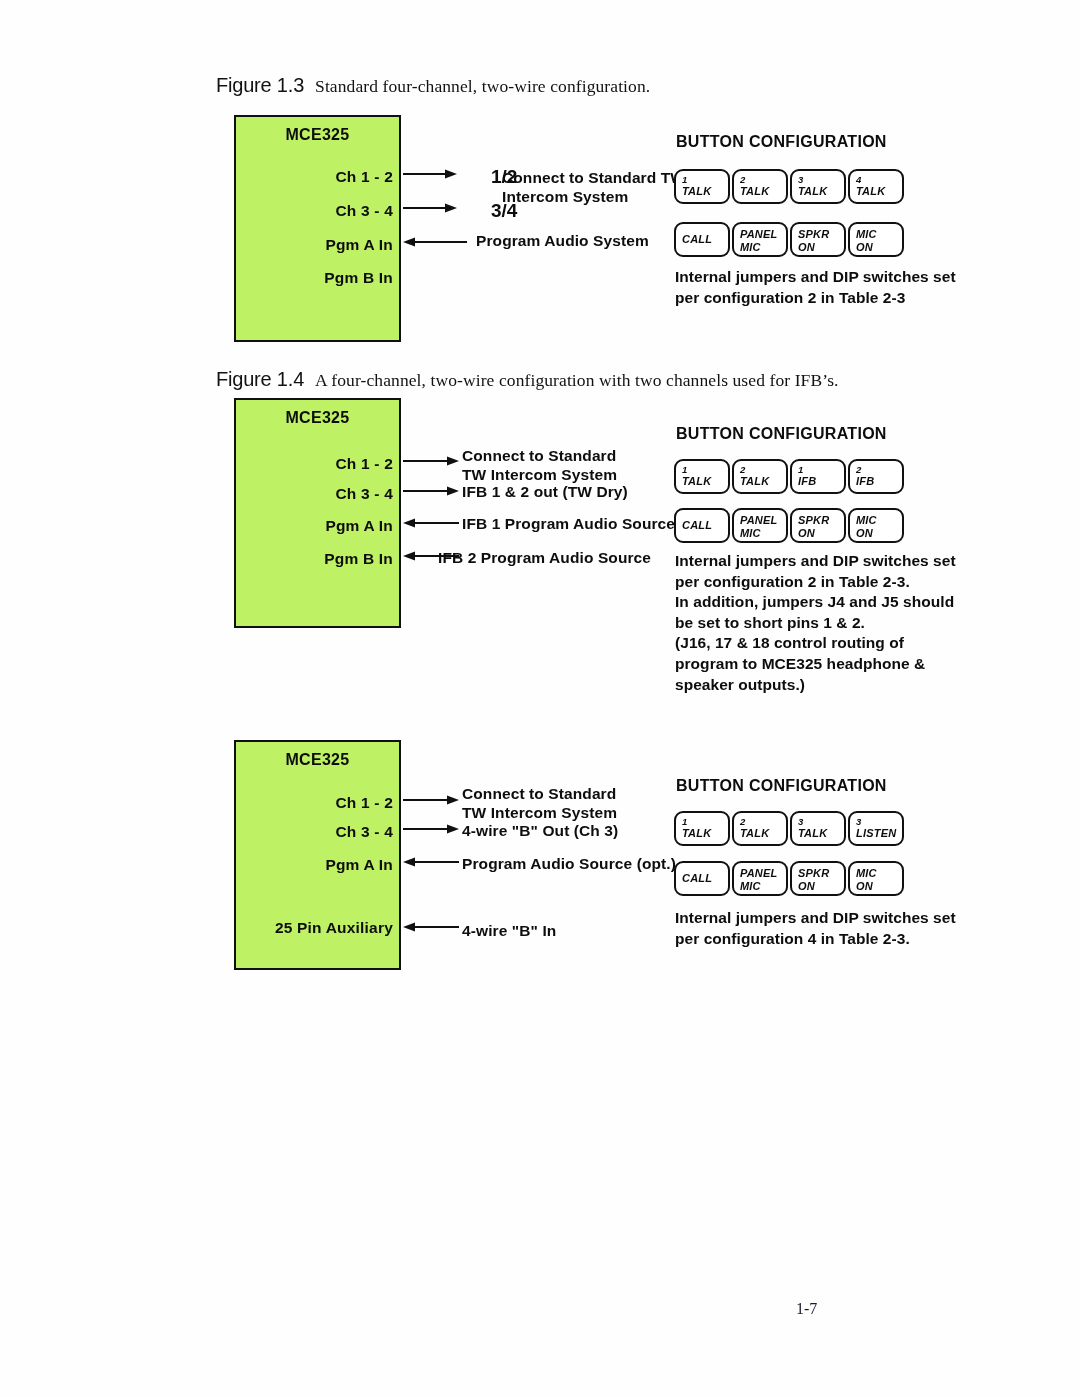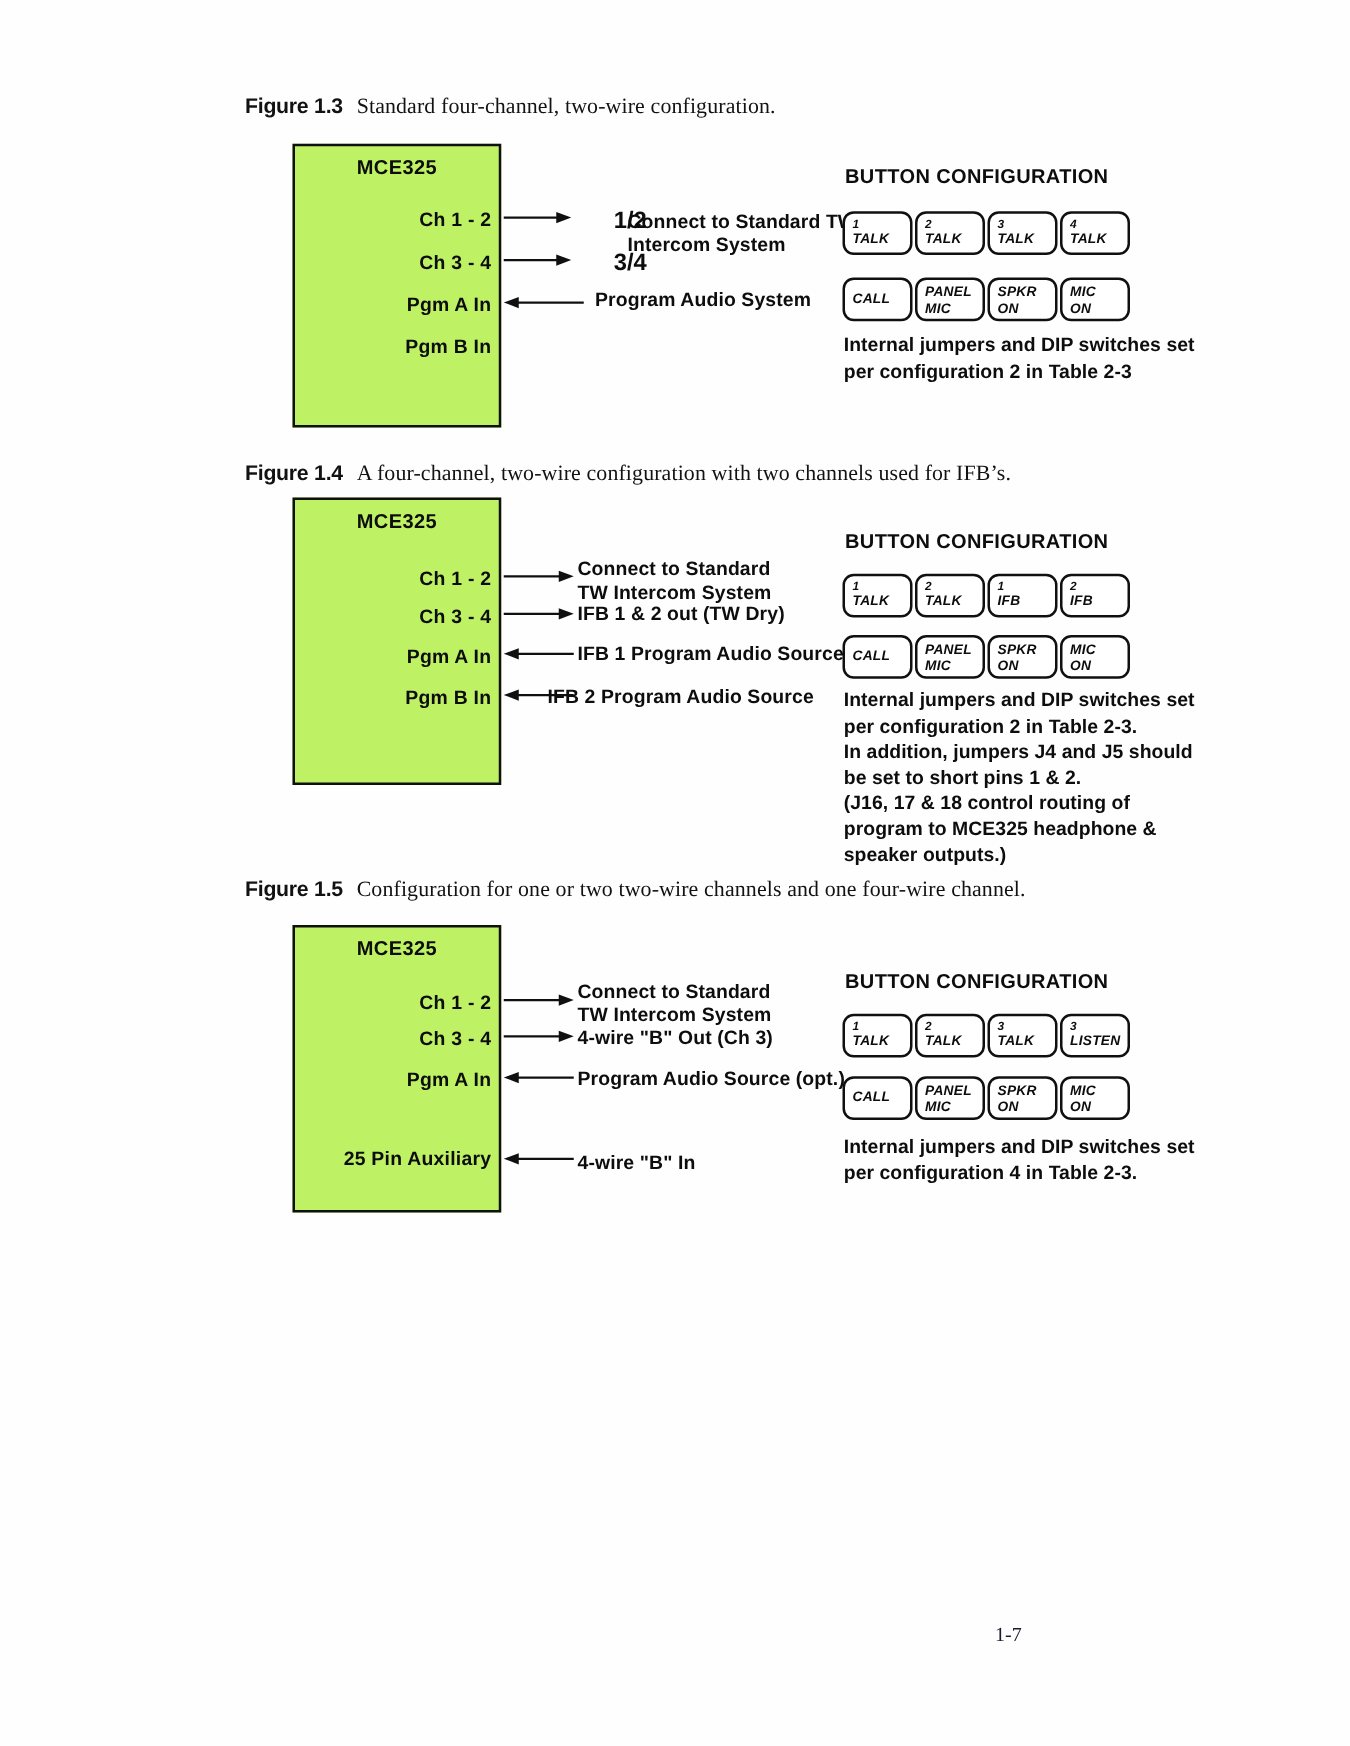--- a/index.html
+++ b/index.html
@@ -27,23 +27,24 @@
   .caption {
     position: absolute;
     white-space: nowrap;
     font-family: "Liberation Serif", serif;
     font-size: 17.5px;
     color: #121212;
     letter-spacing: 0.1px;
   }
   .caption .fig-label {
     font-family: "Liberation Sans", sans-serif;
-    font-weight: bold;
-    font-size: 17px;
+    font-weight: normal;
+    font-size: 20px;
     letter-spacing: -0.2px;
+    margin-left: 20px;
   }
   .caption .fig-text {
     margin-left: 11px;
     margin-top: 48px;
   }
 
   
   .device-box {
     position: absolute;
     border: 2.4px solid #101010;
@@ -337,23 +338,20 @@
   <div class="note" style="left:675px; top:551px;">
     <div>Internal jumpers and DIP switches set</div>
     <div>per configuration 2 in Table 2-3.</div>
     <div>In addition, jumpers J4 and J5 should</div>
     <div>be set to short pins 1 &amp; 2.</div>
     <div>(J16, 17 &amp; 18 control routing of</div>
     <div>program to MCE325 headphone &amp;</div>
     <div>speaker outputs.)</div>
   </div>
 
-  <div class="caption" style="left:196px; top:701px;">
-    <span class="fig-label">Figure 1.5</span><span class="fig-text">Configuration for one or two two-wire channels and one four-wire channel.</span>
-  </div>
 
   <div class="device-box" style="left:234px; top:740px; width:167px; height:230px;">
     <div class="device-title">MCE325</div>
   </div>
 
   <div class="port-label" style="left:250px; top:795px; width:143px;">Ch 1 - 2</div>
   <div class="port-label" style="left:250px; top:824px; width:143px;">Ch 3 - 4</div>
   <div class="port-label" style="left:250px; top:857px; width:143px;">Pgm A In</div>
   <div class="port-label" style="left:228px; top:920px; width:165px;">25 Pin Auxiliary</div>
 

